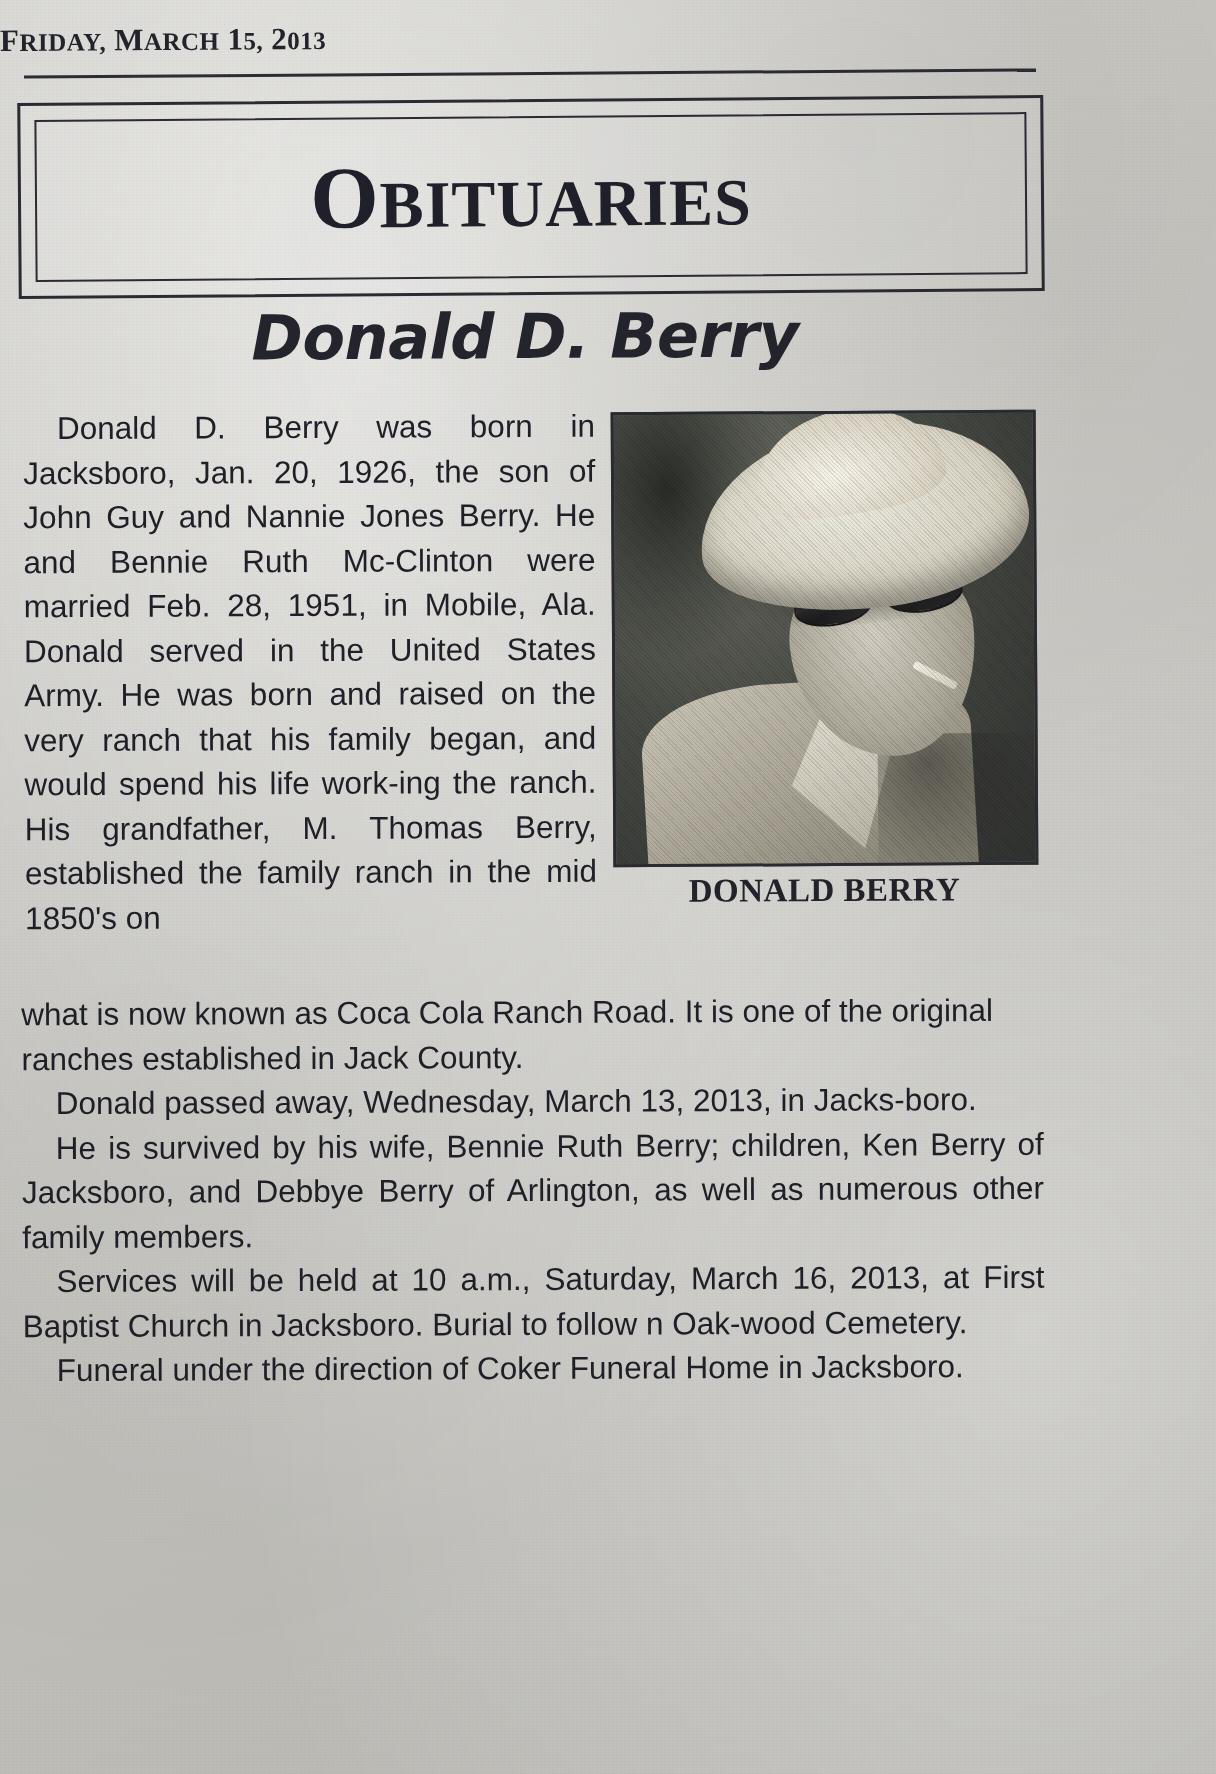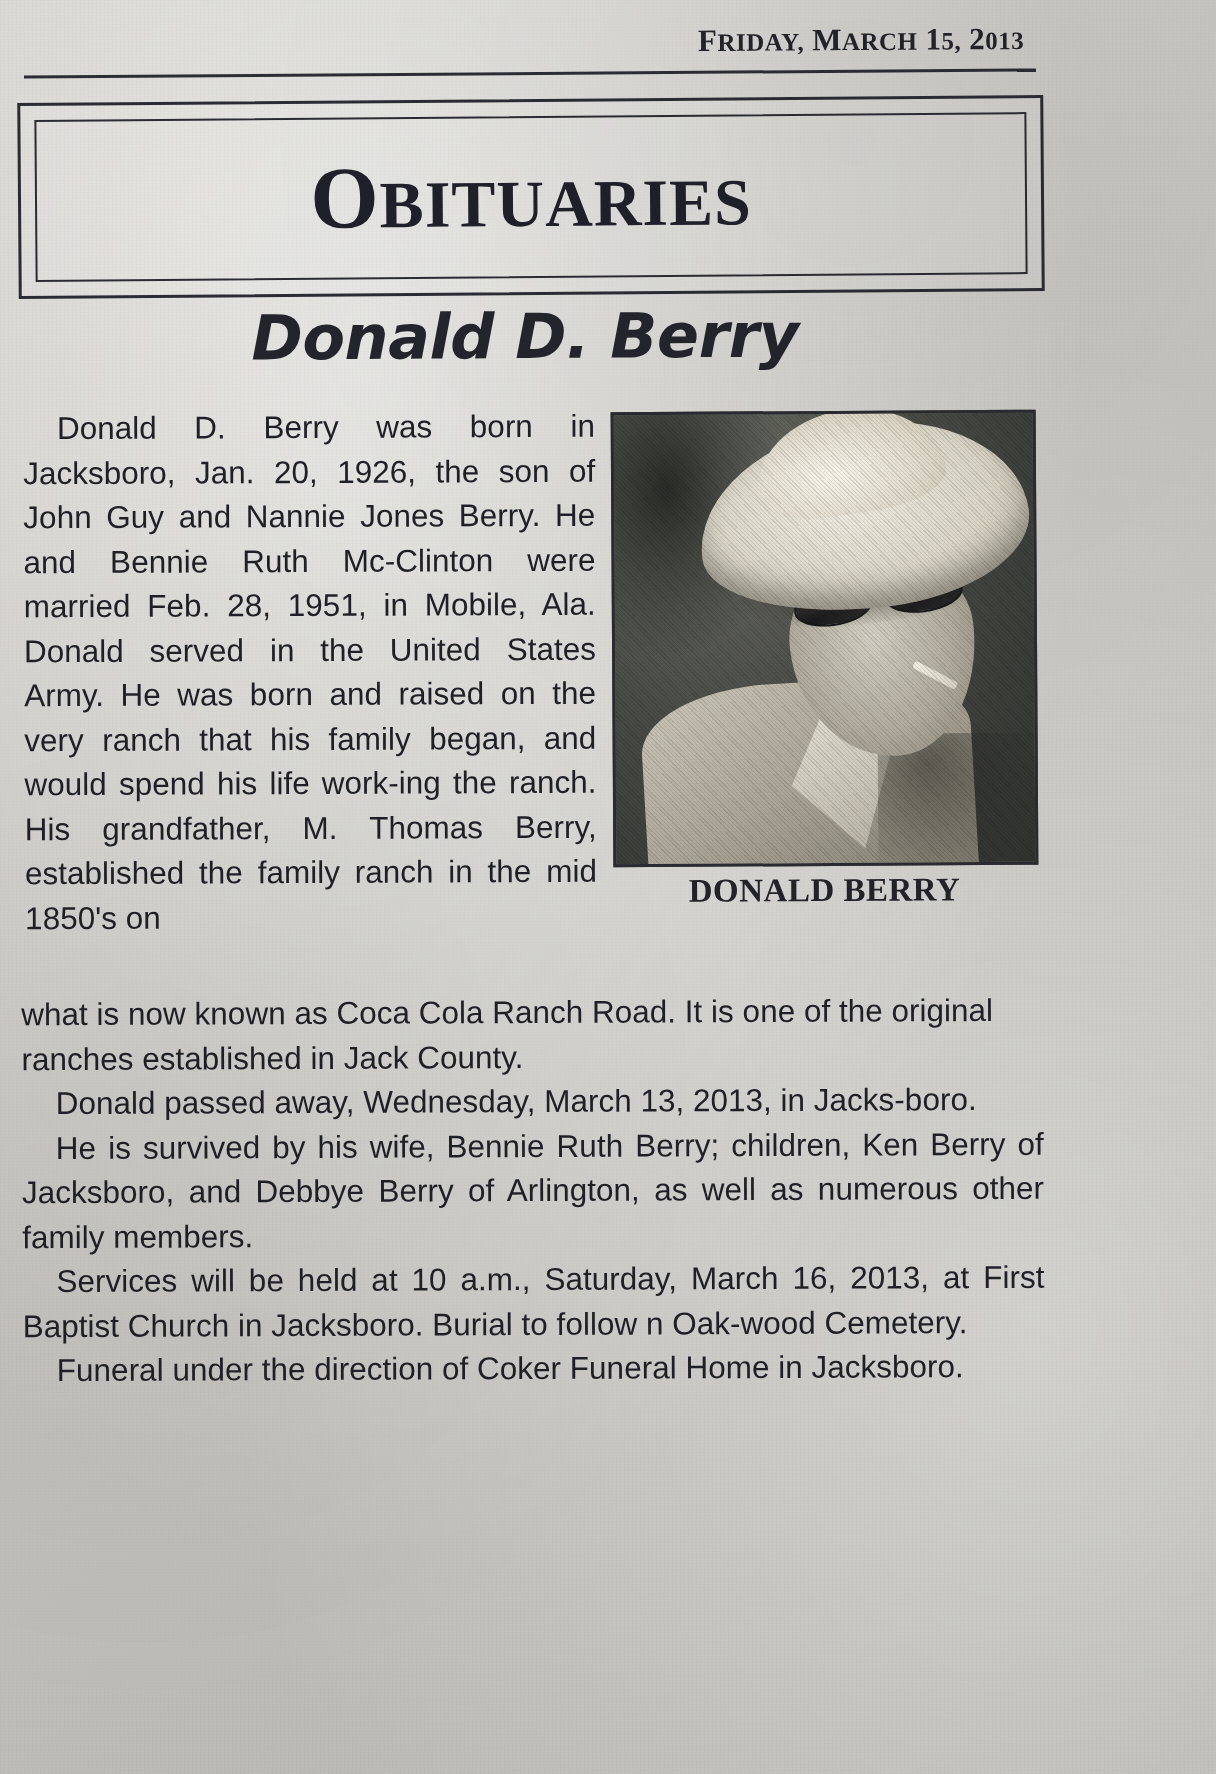--- a/index.html
+++ b/index.html
@@ -39,21 +39,20 @@
     width: 1216px;
     height: 1774px;
   }
 
   
   .dateline-wrap {
     position: absolute;
     left: 0;
     top: 22px;
     width: 1216px;
-    text-align: right;
     padding-right: 192px;
     box-sizing: border-box;
   }
   .dateline {
     display: inline-block;
     font-family: "Liberation Serif", serif;
     font-weight: bold;
     color: #23232c;
     font-size: 30px;
     letter-spacing: 0.5px;

